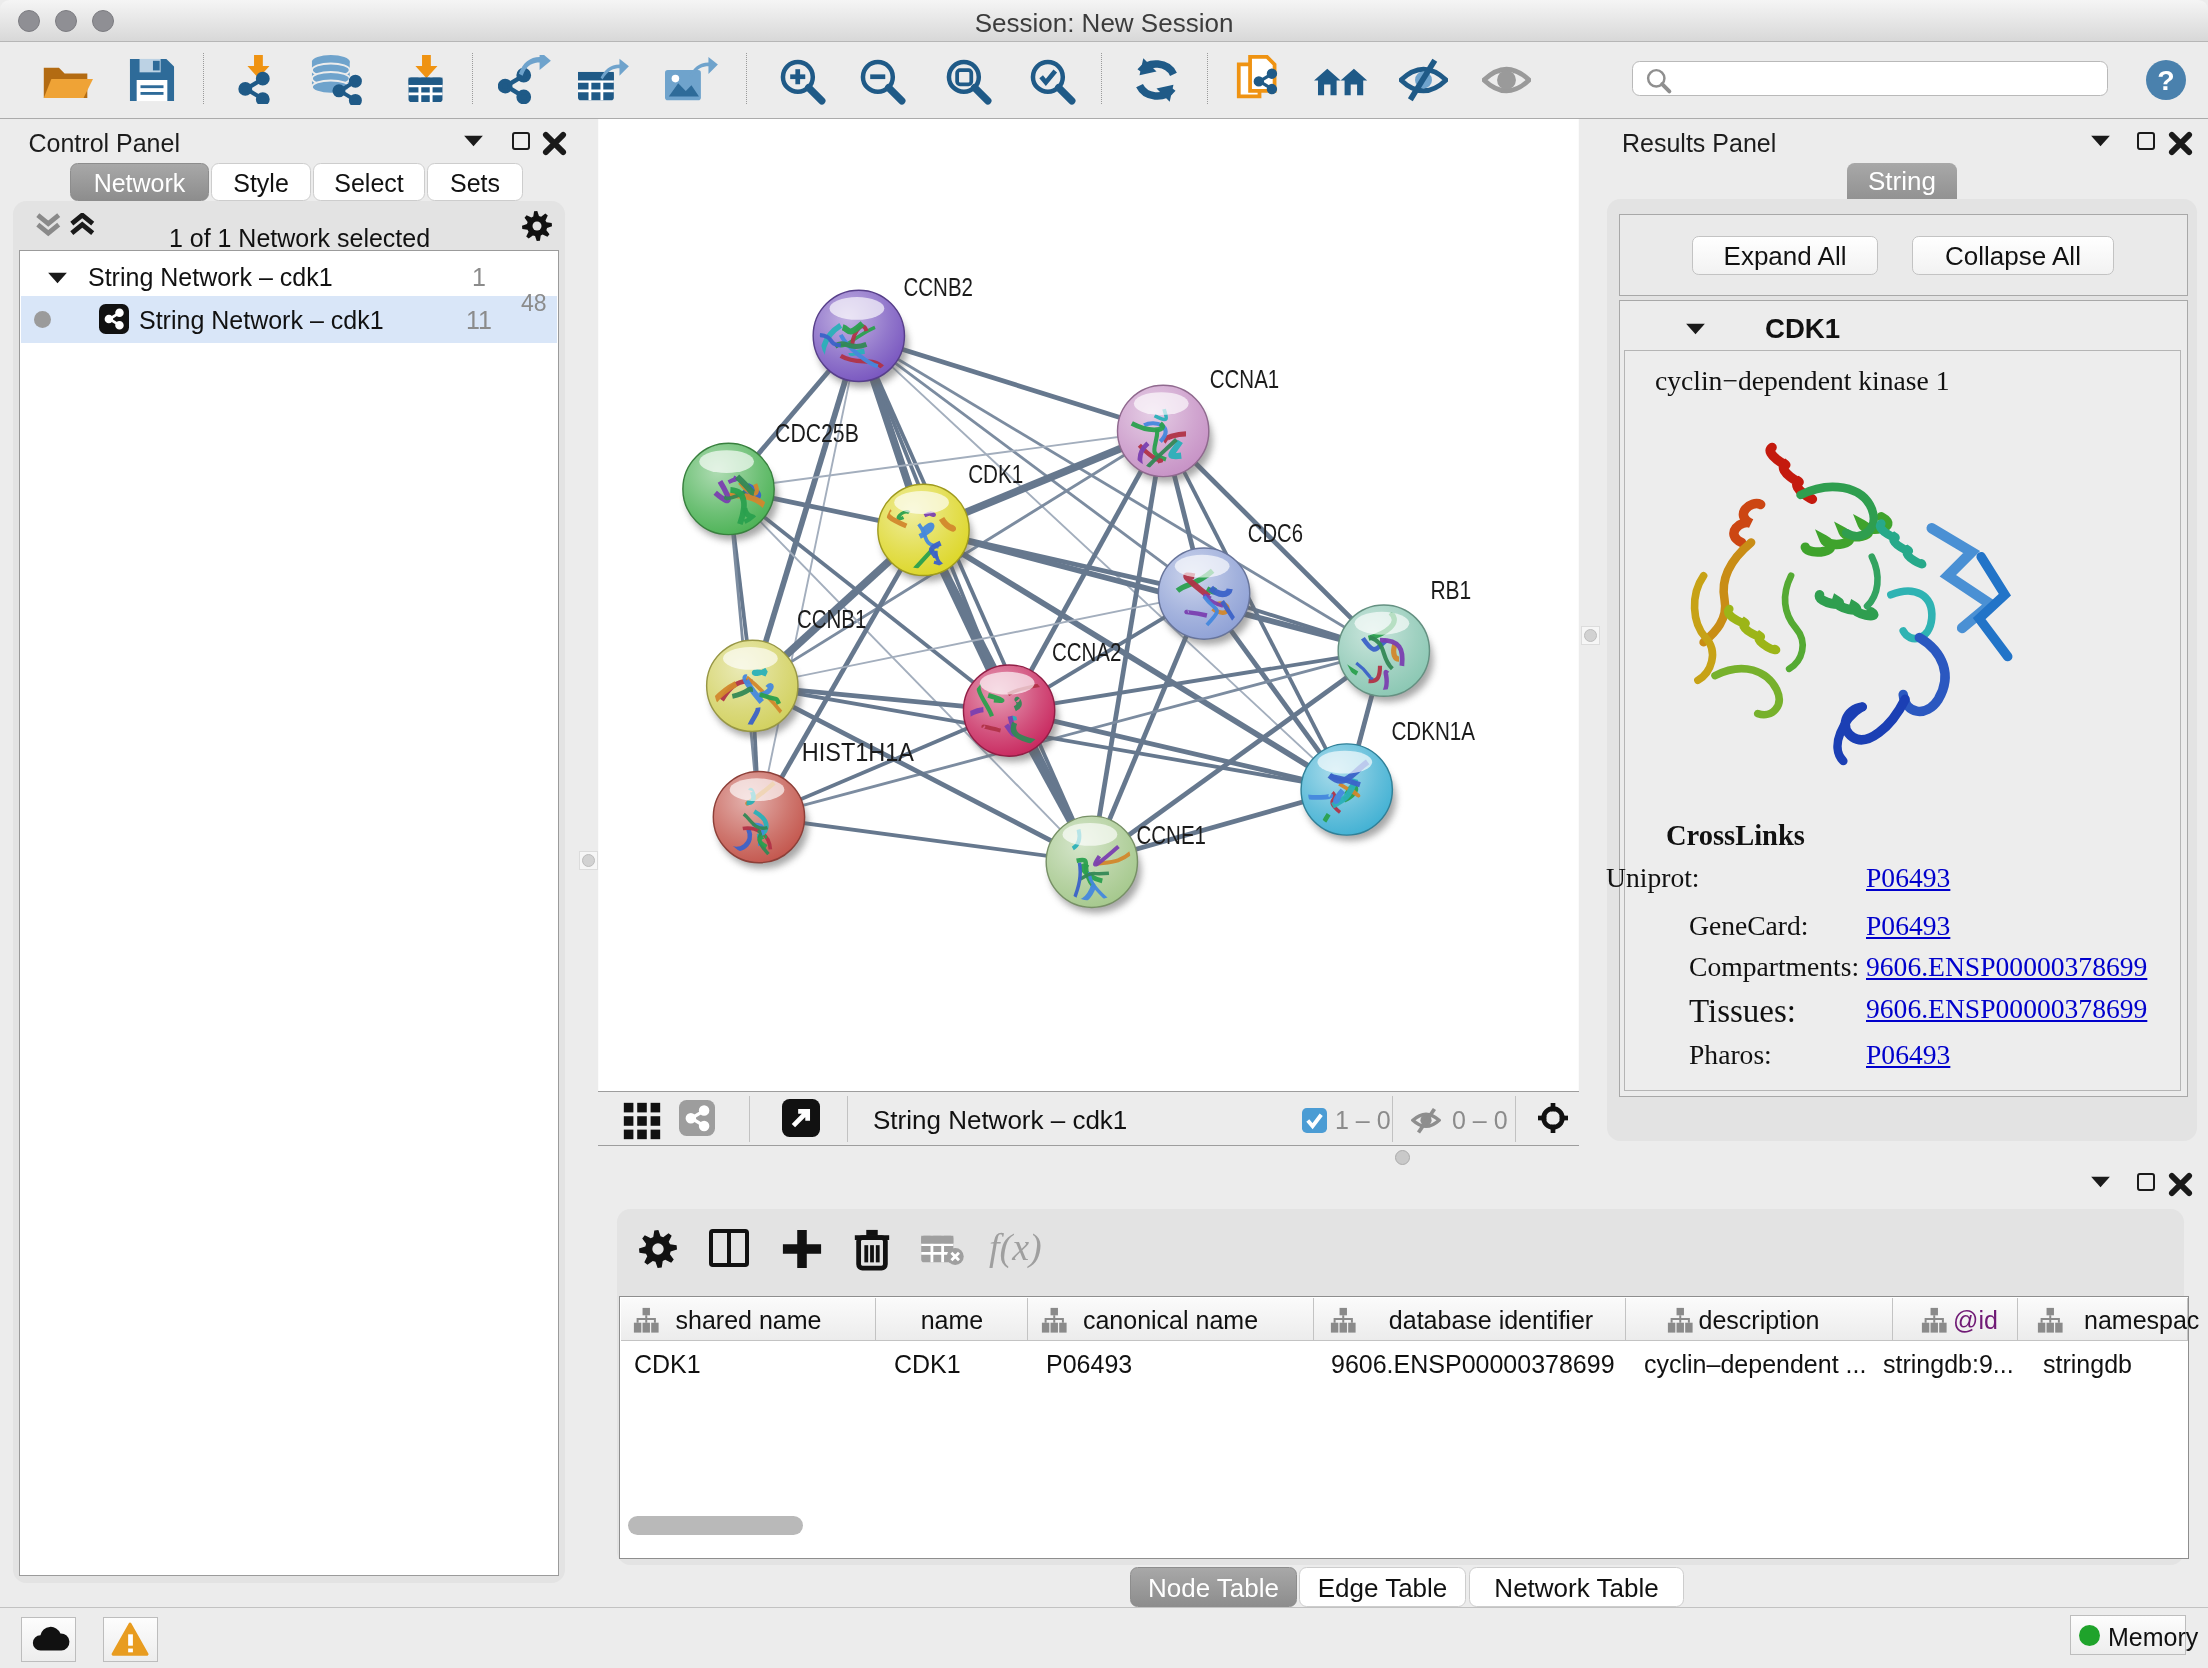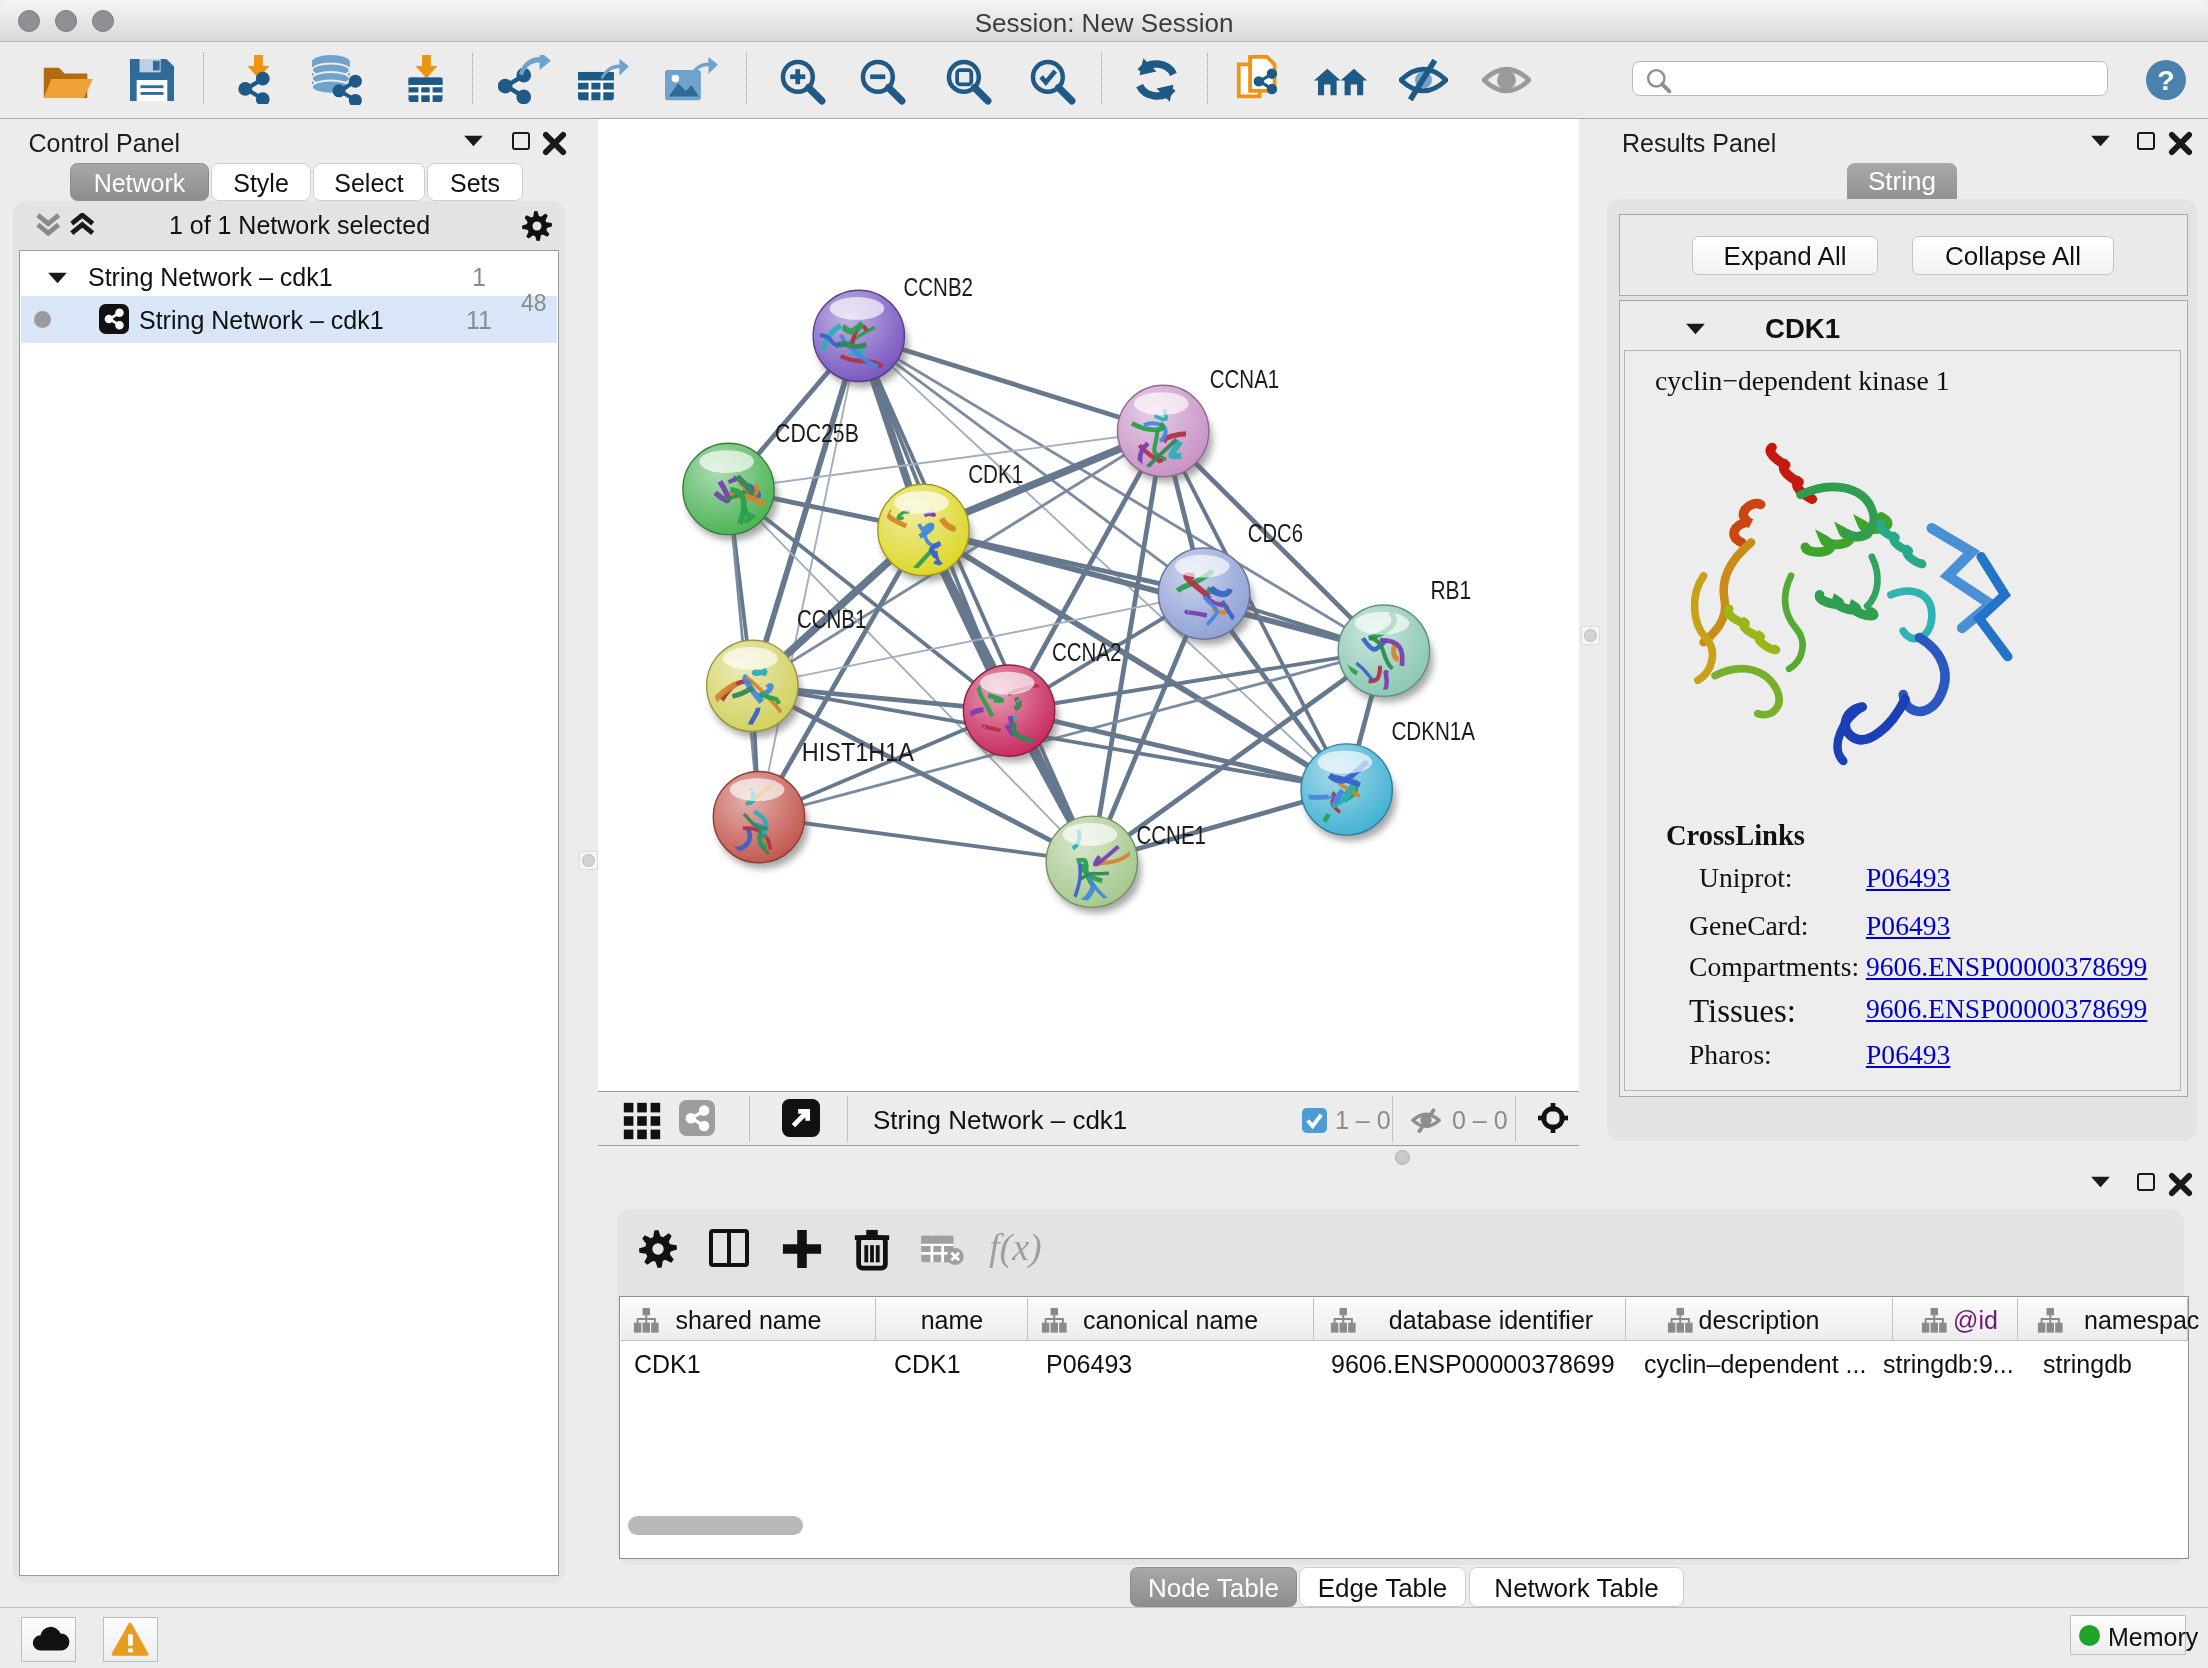--- a/index.html
+++ b/index.html
@@ -193,21 +193,21 @@
       <path d="M4 2 L15 11 L26 2"></path>
       <path d="M4 12 L15 21 L26 12"></path>
     </g>
   </svg>
 <svg class="abs" style="left:68px;top:213px" width="28.5" height="25" viewBox="0 0 30 26">
     <g stroke="#1a1a1a" stroke-width="5" fill="none">
       <path d="M4 11 L15 2 L26 11"></path>
       <path d="M4 21 L15 12 L26 21"></path>
     </g>
   </svg>
-<div class="abs" style="left:114px;top:211px;width:371px;text-align:center;font-size:25px;color:#111;">1 of 1 Network selected</div>
+<div class="abs" style="left:114px;top:224px;width:371px;text-align:center;font-size:25px;color:#111;">1 of 1 Network selected</div>
 <svg class="abs" style="left:522px;top:211px" width="30" height="30" viewBox="0 0 32 32">
     <path d="M31.7 12.9 L32.0 16.3 L26.7 18.1 L26.0 20.4 L29.3 24.9 L27.1 27.5 L22.0 25.0 L20.0 26.1 L19.1 31.7 L15.7 32.0 L13.9 26.7 L11.6 26.0 L7.1 29.3 L4.5 27.1 L7.0 22.0 L5.9 20.0 L0.3 19.1 L0.0 15.7 L5.3 13.9 L6.0 11.6 L2.7 7.1 L4.9 4.5 L10.0 7.0 L12.0 5.9 L12.9 0.3 L16.3 0.0 L18.1 5.3 L20.4 6.0 L24.9 2.7 L27.5 4.9 L25.0 10.0 L26.1 12.0 Z" fill="#111"></path>
     <circle cx="16.0" cy="16.0" r="4.8" fill="#e3e3e3"></circle>
   </svg>
 <div class="abs whitebox" style="left:19px;top:250px;width:540px;height:1326px;"></div>
 <svg class="abs" style="left:46px;top:270px" width="23" height="15" viewBox="0 0 24 16">
     <path d="M2 3 L22 3 L12 14 Z" fill="#1a1a1a"></path>
   </svg>
 <div class="abs" style="left:88px;top:263px;font-size:25px;color:#111;">String Network – cdk1</div>
 <div class="abs graytxt" style="left:472px;top:263px;font-size:25px;">1</div>
@@ -632,21 +632,21 @@
     <path d="M225 170 C 250 160, 270 170, 268 195 C 266 218, 245 222, 238 208" stroke="#2fb3b3" stroke-width="8" fill="none" stroke-linecap="round"></path>
     <path d="M268 100 L 310 125 L 285 150 L 330 180 L 300 205" stroke="#4a90d4" stroke-width="11" fill="none" stroke-linecap="round"></path>
     <path d="M320 130 L 345 170 L 318 195 L 348 235" stroke="#2274c8" stroke-width="10" fill="none" stroke-linecap="round"></path>
     <path d="M255 215 C 280 230, 290 255, 275 280 C 262 300, 240 295, 238 275" stroke="#2b58c0" stroke-width="10" fill="none" stroke-linecap="round"></path>
     <path d="M240 280 C 225 310, 200 330, 185 320 C 170 310, 178 290, 195 288" stroke="#1b3fb4" stroke-width="10" fill="none" stroke-linecap="round"></path>
     <path d="M195 288 C 175 300, 160 330, 175 345" stroke="#1b3fb4" stroke-width="9" fill="none" stroke-linecap="round"></path>
     <path d="M120 150 C 110 170, 112 190, 125 205 C 138 220, 132 240, 118 248" stroke="#55aa33" stroke-width="7" fill="none" stroke-linecap="round"></path>
     <path d="M205 130 C 215 150, 212 170, 200 182" stroke="#33a360" stroke-width="7" fill="none" stroke-linecap="round"></path>
   </svg>
 <div class="abs serif" style="left:1666px;top:820px;font-size:28.5px;font-weight:bold;color:#111;">CrossLinks</div>
-<div class="abs serif" style="left:1699px;top:862px;font-size:27.6px;color:#111;">Uniprot:</div>
+<div class="abs serif" style="left:1606px;top:862px;font-size:27.6px;color:#111;">Uniprot:</div>
 <div class="abs serif" style="left:1866px;top:862px;font-size:27.6px;color:#0000cc;text-decoration:underline;">P06493</div>
 <div class="abs serif" style="left:1689px;top:910px;font-size:27.6px;color:#111;">GeneCard:</div>
 <div class="abs serif" style="left:1866px;top:910px;font-size:27.6px;color:#0000cc;text-decoration:underline;">P06493</div>
 <div class="abs serif" style="left:1689px;top:951px;font-size:27.6px;color:#111;">Compartments:</div>
 <div class="abs serif" style="left:1866px;top:951px;font-size:27.6px;color:#0000cc;text-decoration:underline;">9606.ENSP00000378699</div>
 <div class="abs serif" style="left:1689px;top:993px;font-size:33px;color:#111;">Tissues:</div>
 <div class="abs serif" style="left:1866px;top:993px;font-size:27.6px;color:#0000cc;text-decoration:underline;">9606.ENSP00000378699</div>
 <div class="abs serif" style="left:1689px;top:1039px;font-size:27.6px;color:#111;">Pharos:</div>
 <div class="abs serif" style="left:1866px;top:1039px;font-size:27.6px;color:#0000cc;text-decoration:underline;">P06493</div>
 <div class="abs panel-title" style="left:655px;top:1220px;">Table Panel</div>

